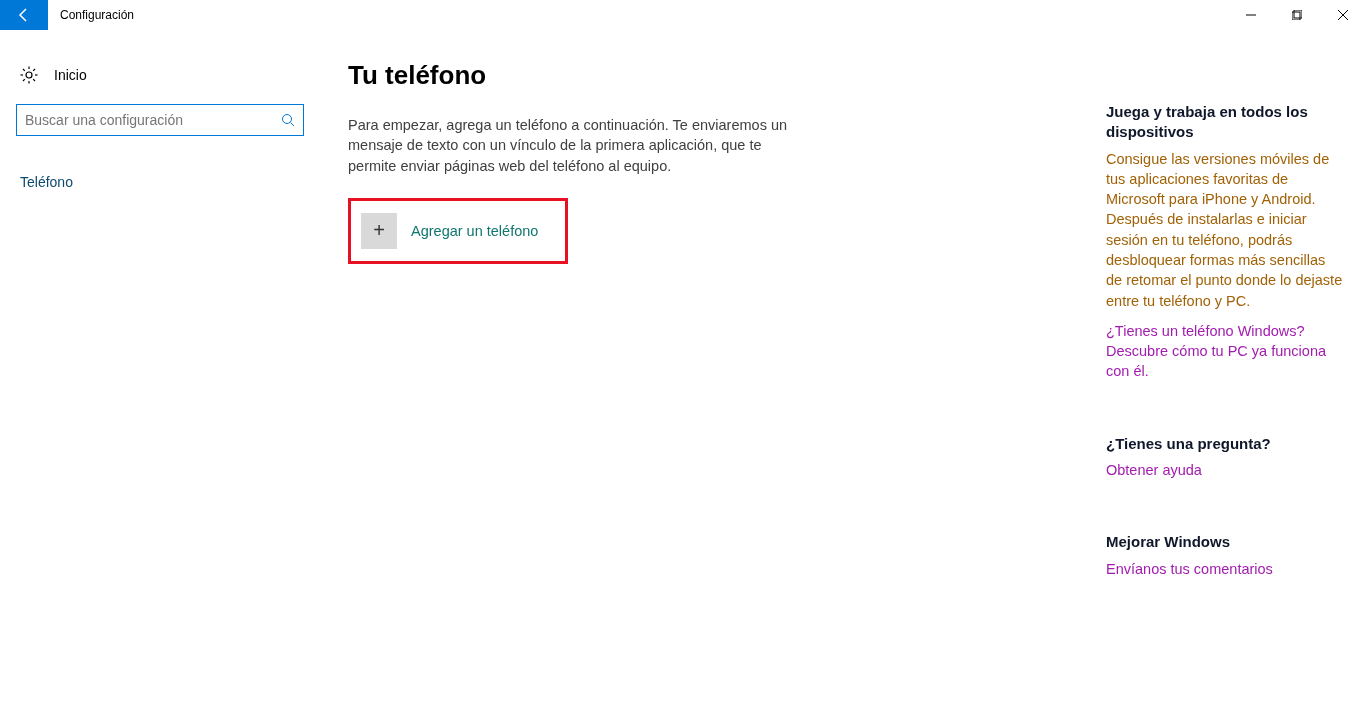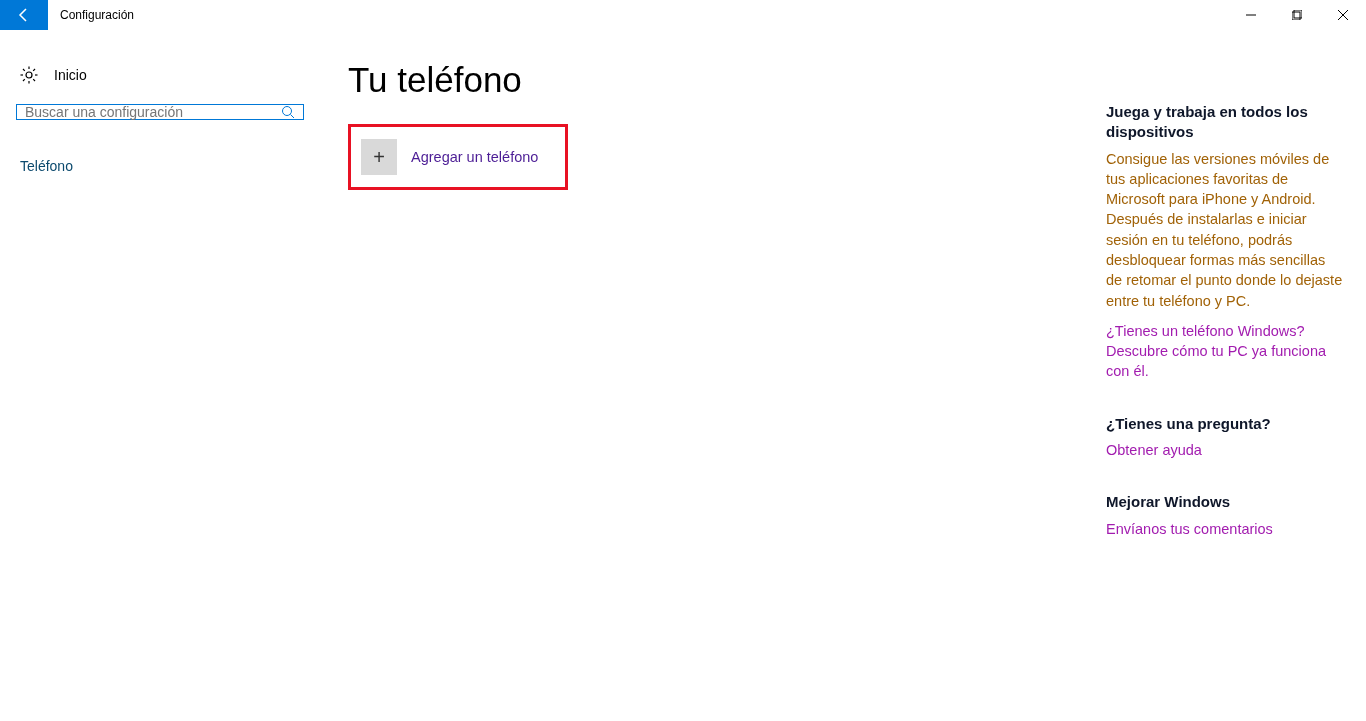--- a/index.html
+++ b/index.html
@@ -74,21 +74,21 @@
     align-items: center;
     gap: 16px;
     padding: 10px 0 10px 4px;
     margin-top: 26px;
     margin-bottom: 10px;
     font-size: 14px;
   }
   .sb-home svg { width: 18px; height: 18px; }
   .search-box {
     border: 1px solid #0078d7;
-    height: 16px;
+    height: 32px;
     display: flex;
     align-items: center;
     padding: 0 8px;
     margin-bottom: 28px;
   }
   .search-box input {
     border: none;
     outline: none;
     flex: 1;
     font-size: 14px;
@@ -99,22 +99,22 @@
   .search-box input::placeholder { color: #767676; }
   .search-box svg { width: 14px; height: 14px; color: #0078d7; }
   .sb-item {
     padding: 10px 0 10px 4px;
     font-size: 14px;
     color: #0c4a6e;
   }
 
   
   .page-title {
-    font-size: 35px;
-    font-weight: 400;
+    font-size: 26px;
+    font-weight: 700;
     margin-top: 30px;
     margin-bottom: 24px;
   }
   .para {
     font-size: 14.5px;
     color: #404040;
     line-height: 1.4;
     max-width: 450px;
     margin-bottom: 22px;
   }
@@ -135,33 +135,33 @@
     background: #d9d9d9;
     display: flex;
     align-items: center;
     justify-content: center;
     font-size: 20px;
     color: #333;
     font-weight: 300;
   }
   .add-phone-label {
     font-size: 14.5px;
-    color: #4c1d95;
+    color: #0f766e;
   }
 
   
   .rc-heading {
     font-size: 15px;
     font-weight: 600;
     color: #0f172a;
     margin-top: 72px;
     margin-bottom: 6px;
     line-height: 1.35;
   }
-  .rc-heading.subseq { margin-top: 32px; }
+  .rc-heading.subseq { margin-top: 52px; }
   .rc-text {
     font-size: 14.5px;
     color: #a16207;
     line-height: 1.4;
     margin-bottom: 10px;
   }
   .rc-link {
     font-size: 14.5px;
     color: #a21caf;
     line-height: 1.4;
@@ -224,20 +224,21 @@
           <line x1="9.5" y1="9.5" x2="13" y2="13" stroke="#0078d7" stroke-width="1"></line>
         </svg>
     </div>
     <div class="sb-item">
       <span>Teléfono</span>
     </div>
   </div>
 
   <div class="main">
     <h1 class="page-title">Tu teléfono</h1>
+    <p class="para">Para empezar, agrega un teléfono a continuación. Te enviaremos un mensaje de texto con un vínculo de la primera aplicación, que te permite enviar páginas web del teléfono al equipo.</p>
 
     <div class="add-phone-wrap">
       <div class="add-phone">
         <div class="plus-tile">+</div>
         <span class="add-phone-label">Agregar un teléfono</span>
       </div>
     </div>
   </div>
 
   <div class="rightcol">

